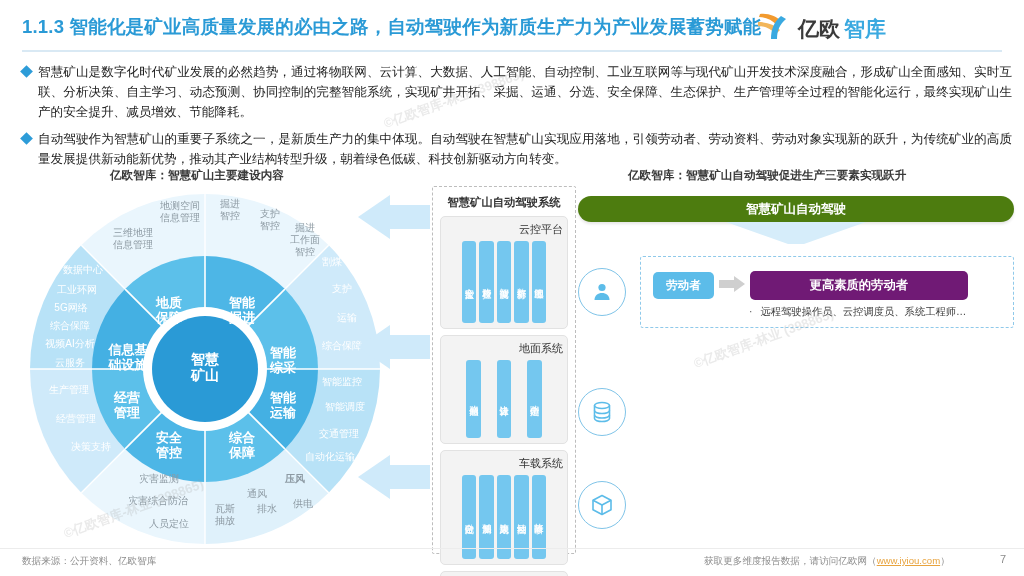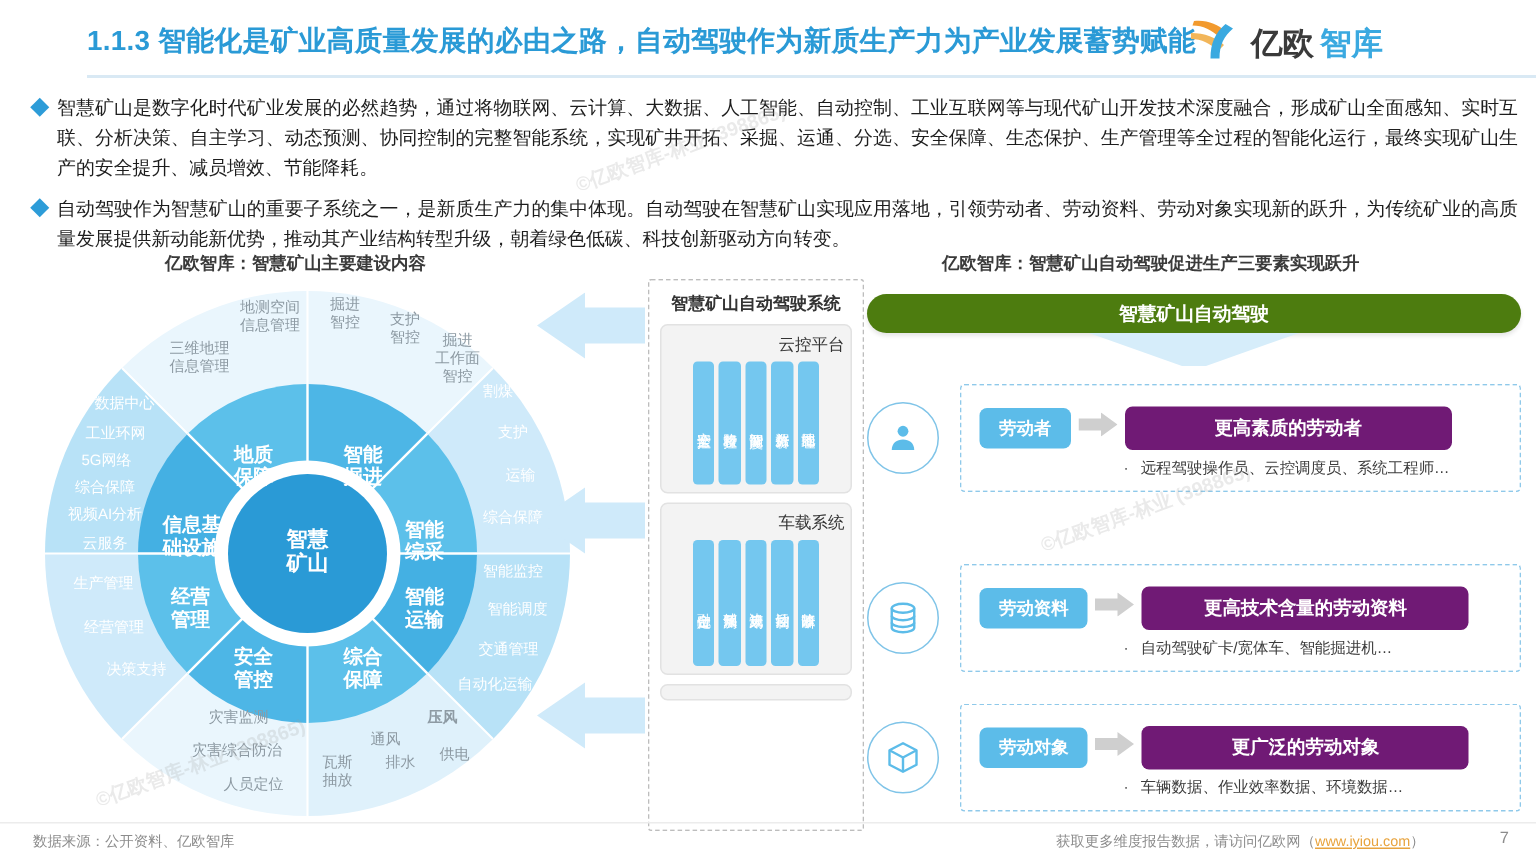--- a/index.html
+++ b/index.html
@@ -2,21 +2,21 @@
 <html><head>
 <meta charset="utf-8">
 <style>
   html,body{margin:0;padding:0;}
   body{
     width:1024px;height:576px;background:#ffffff;overflow:hidden;
     font-family:"Liberation Sans","DejaVu Sans",sans-serif;
     position:relative;
   }
   
-  .header{position:absolute;left:0;top:0;width:912px;height:52px;margin-left:36px;}
+  .header{position:absolute;left:0;top:0;width:912px;height:52px;}
   .header-title{
     position:absolute;left:22px;top:14px;width:840px;
     font-size:18.5px;font-weight:bold;color:#2a9ad6;letter-spacing:.2px;
     white-space:nowrap;
   }
   .header-rule{position:absolute;left:22px;top:50px;width:980px;height:2px;background:#d9e9f4;}
   .logo{position:absolute;right:18px;top:10px;width:140px;height:34px;}
   .logo svg{display:block;}
   
   .bullets{position:absolute;left:22px;top:62px;width:990px;}
@@ -271,20 +271,28 @@
     <div class="mid-group-title">云控平台</div>
     <div class="vcell-row">
       <div class="vcell tall">安全监控</div>
       <div class="vcell tall">路权管控</div>
       <div class="vcell tall">智能调度</div>
       <div class="vcell tall">数据分析</div>
       <div class="vcell tall">地图管理</div>
     </div>
   </div>
 
+  <div class="mid-group">
+    <div class="mid-group-title">地面系统</div>
+    <div class="vcell-row" style="gap:16px;">
+      <div class="vcell tall2">路侧感知</div>
+      <div class="vcell tall2">边缘计算</div>
+      <div class="vcell tall2">路侧定位</div>
+    </div>
+  </div>
 
   <div class="mid-group">
     <div class="mid-group-title">车载系统</div>
     <div class="vcell-row">
       <div class="vcell tall3">融合定位</div>
       <div class="vcell tall3">感知预测</div>
       <div class="vcell tall3">决策规划</div>
       <div class="vcell tall3">运动控制</div>
       <div class="vcell tall3">故障诊断</div>
     </div>
@@ -326,56 +334,28 @@
   </div>
 
   <div class="rt-icon" style="top:192px;">
     <svg width="24" height="24" viewBox="0 0 24 24" fill="none" stroke="#5cbce9" stroke-width="1.6">
       <ellipse cx="12" cy="5.5" rx="7.5" ry="3"></ellipse>
       <path d="M4.5 5.5 L4.5 18.5 C4.5 20.2 8 21.5 12 21.5 C16 21.5 19.5 20.2 19.5 18.5 L19.5 5.5"></path>
       <path d="M4.5 10.5 C4.5 12.2 8 13.5 12 13.5 C16 13.5 19.5 12.2 19.5 10.5"></path>
       <path d="M4.5 15 C4.5 16.7 8 18 12 18 C16 18 19.5 16.7 19.5 15"></path>
     </svg>
   </div>
-  <div class="rt-card" style="top:180px;">
-    <div class="rt-pillrow">
-      <div class="rt-pill-small">劳动资料</div>
-      <div class="rt-arrow">
-        <svg width="26" height="16" viewBox="0 0 26 16">
-            <path d="M0 4 L15 4 L15 0 L26 8 L15 16 L15 12 L0 12 Z" fill="#cfcfcf"></path>
-          </svg>
-      </div>
-      <div class="rt-pill-big">更高技术含量的劳动资料</div>
-    </div>
-    <div class="rt-note">
-      <span class="dot">·</span><span>自动驾驶矿卡/宽体车、智能掘进机…</span>
-    </div>
-  </div>
 
   <div class="rt-icon" style="top:285px;">
     <svg width="24" height="24" viewBox="0 0 24 24" fill="none" stroke="#5cbce9" stroke-width="1.6" stroke-linejoin="round">
       <path d="M12 2.5 L21 7.2 L21 16.8 L12 21.5 L3 16.8 L3 7.2 Z"></path>
       <path d="M3 7.2 L12 12 L21 7.2"></path>
       <path d="M12 12 L12 21.5"></path>
     </svg>
   </div>
-  <div class="rt-card" style="top:273px;">
-    <div class="rt-pillrow">
-      <div class="rt-pill-small">劳动对象</div>
-      <div class="rt-arrow">
-        <svg width="26" height="16" viewBox="0 0 26 16">
-            <path d="M0 4 L15 4 L15 0 L26 8 L15 16 L15 12 L0 12 Z" fill="#cfcfcf"></path>
-          </svg>
-      </div>
-      <div class="rt-pill-big">更广泛的劳动对象</div>
-    </div>
-    <div class="rt-note">
-      <span class="dot">·</span><span>车辆数据、作业效率数据、环境数据…</span>
-    </div>
-  </div>
 </div>
 
 <div class="wm" style="left:60px;top:500px;">©亿欧智库-林业 (398865)</div>
 <div class="wm" style="left:380px;top:90px;">©亿欧智库-林业 (398865)</div>
 <div class="wm" style="left:690px;top:330px;">©亿欧智库-林业 (398865)</div>
 
 <div class="footer-rule"></div>
 <div class="foot-left">数据来源：公开资料、亿欧智库</div>
 <div class="foot-right">
   <span>获取更多维度报告数据，请访问亿欧网（</span><span class="foot-link">www.iyiou.com</span><span>）</span>

